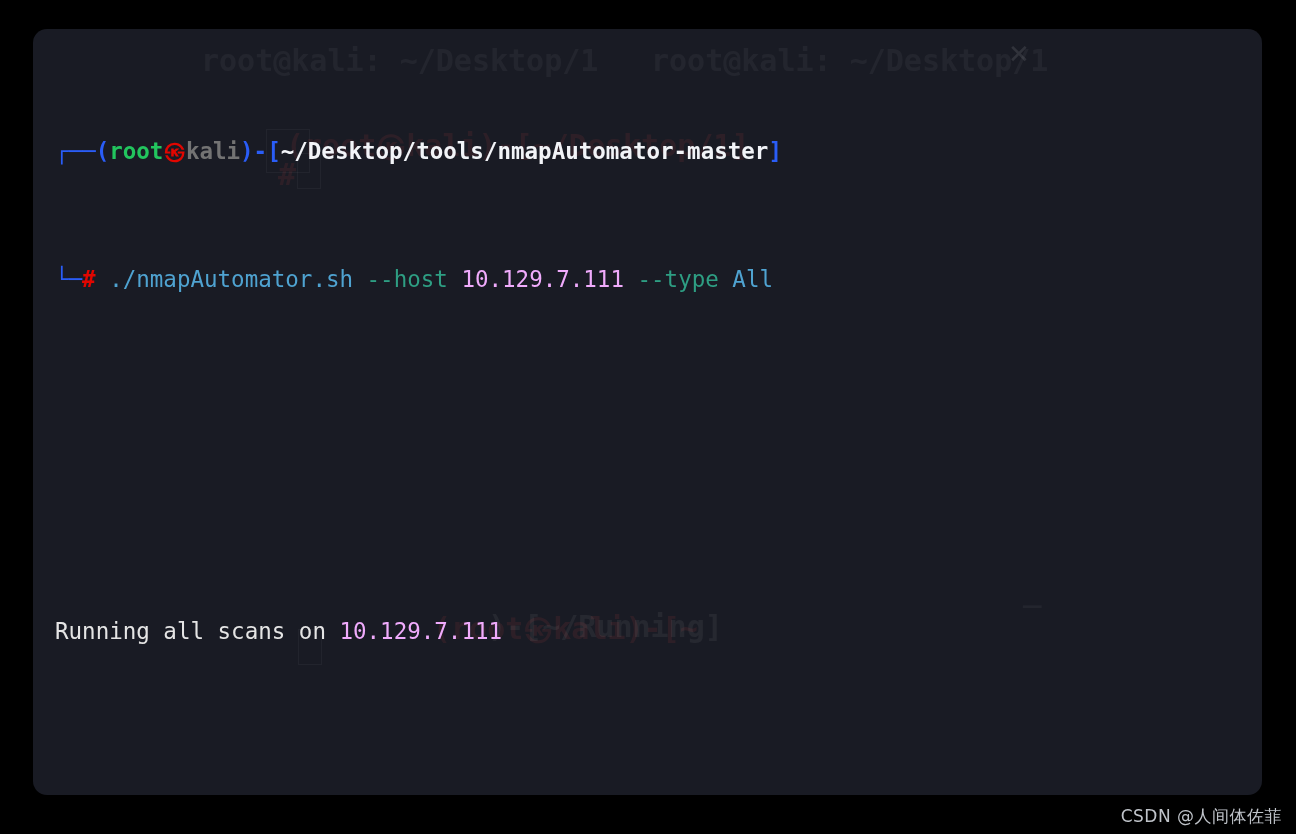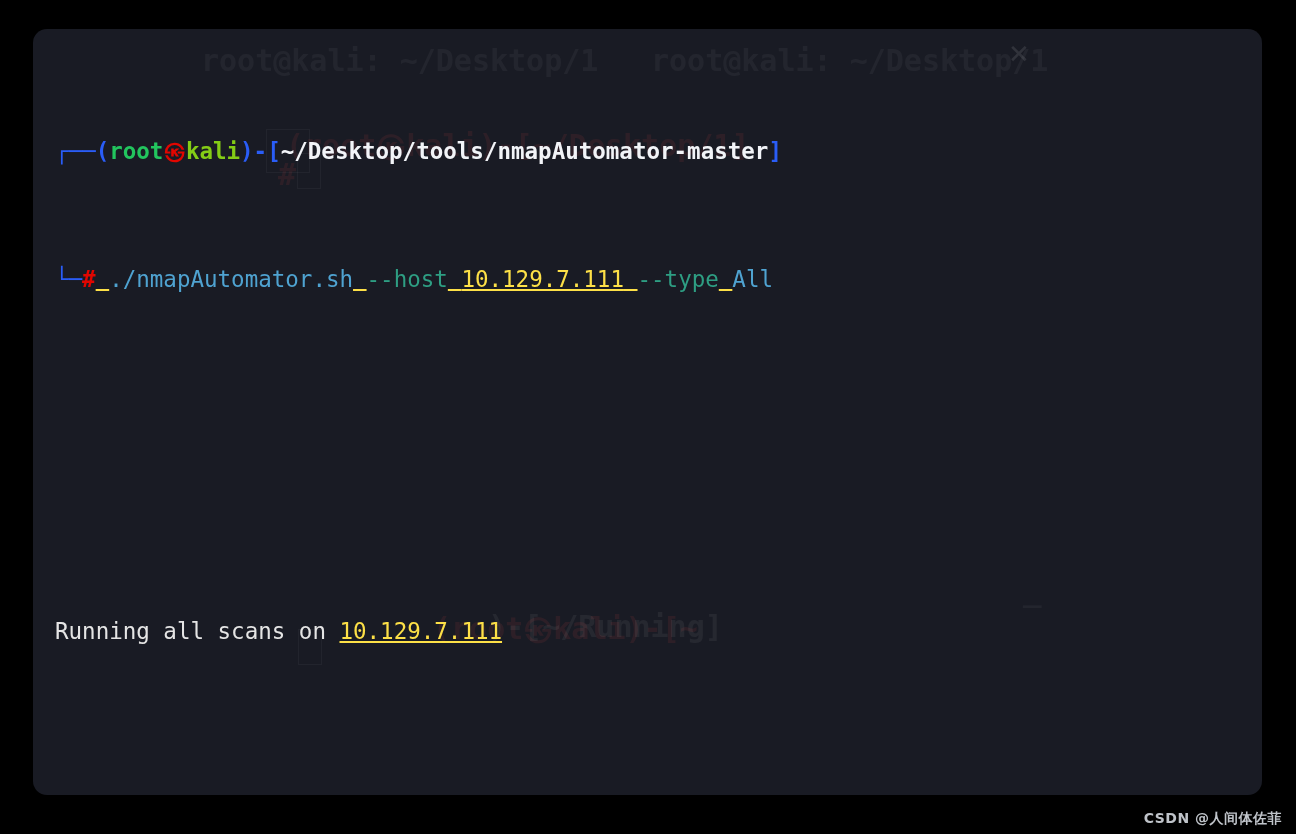--- a/index.html
+++ b/index.html
@@ -68,43 +68,42 @@
     white-space: pre;
   }
   .line { white-space: pre; height: 32px; }
   .line.blank { height: 32px; }
 
   
   .c-deco    { color: #2a5df7; font-weight: bold; }
   .c-paren   { color: #2a5df7; font-weight: bold; }
   .c-root    { color: #22c55e; font-weight: bold; }
   .c-at      { color: #e10600; font-weight: bold; }
-  .c-kali    { color: #84cc16; font-weight: bold; }
+  .c-kali    { color: #737373; font-weight: bold; }
   .c-dash    { color: #2a5df7; font-weight: bold; }
   .c-bracket { color: #2a5df7; font-weight: bold; }
   .c-path    { color: #f2f4f8; font-weight: bold; }
   .c-hash    { color: #e10600; font-weight: bold; }
   .c-cmd     { color: #4fa3d1; }
   .c-flag    { color: #2e9e83; }
-  .c-white   { color: #fde047; text-decoration: underline; }
+  .c-white   { color: #f0abfc; }
   .c-arg     { color: #4fa3d1; }
 
   
   .c-orange  { color: #e5e5e5; }
 
   
   #watermark {
     position: absolute;
     right: 14px;
     bottom: 6px;
     font-family: "DejaVu Sans", "Liberation Sans", sans-serif;
-    font-size: 14px;
+    font-size: 17px;
     color: #bfc3c9;
     letter-spacing: 0.5px;
-    font-weight: bold;
   }
 </style>
 </head>
 <body>
 
 <div id="terminal-window">
 
   <div class="ghost-layer">
     <div class="ghost dim" style="left:168px; top:14px;">root@kali: ~/Desktop/1</div>
     <div class="ghost dim" style="left:618px; top:14px;">root@kali: ~/Desktop/1</div>

